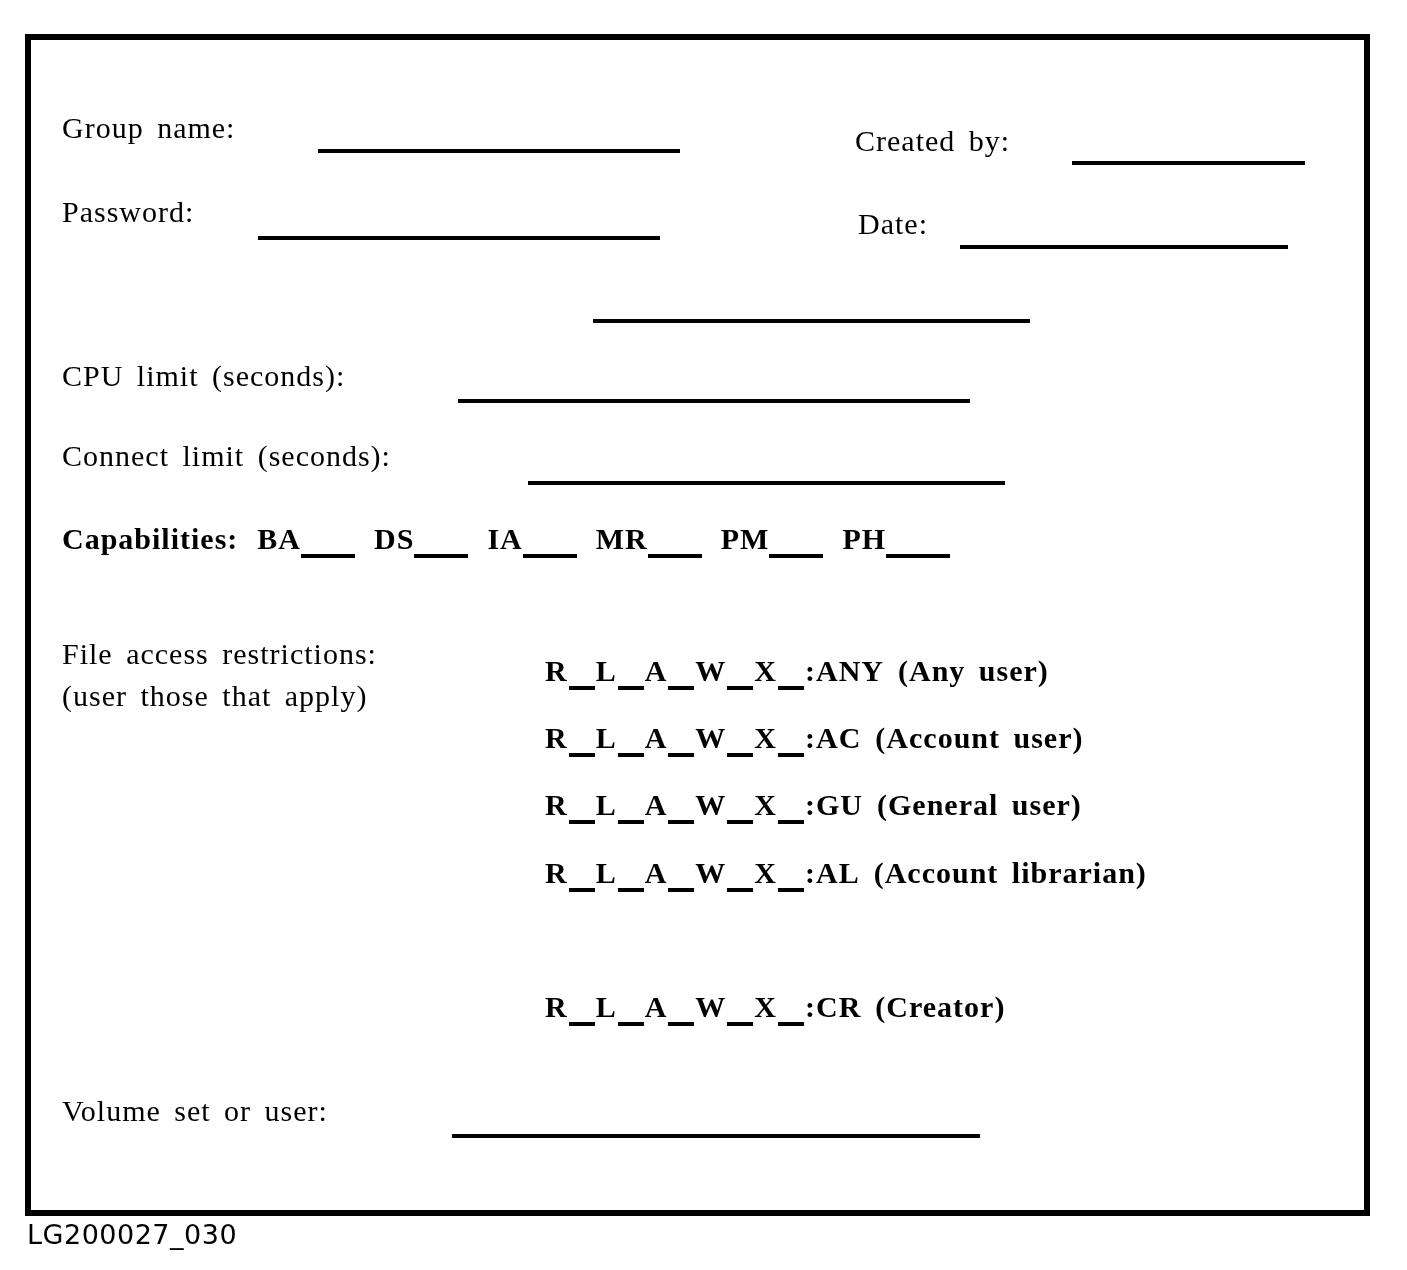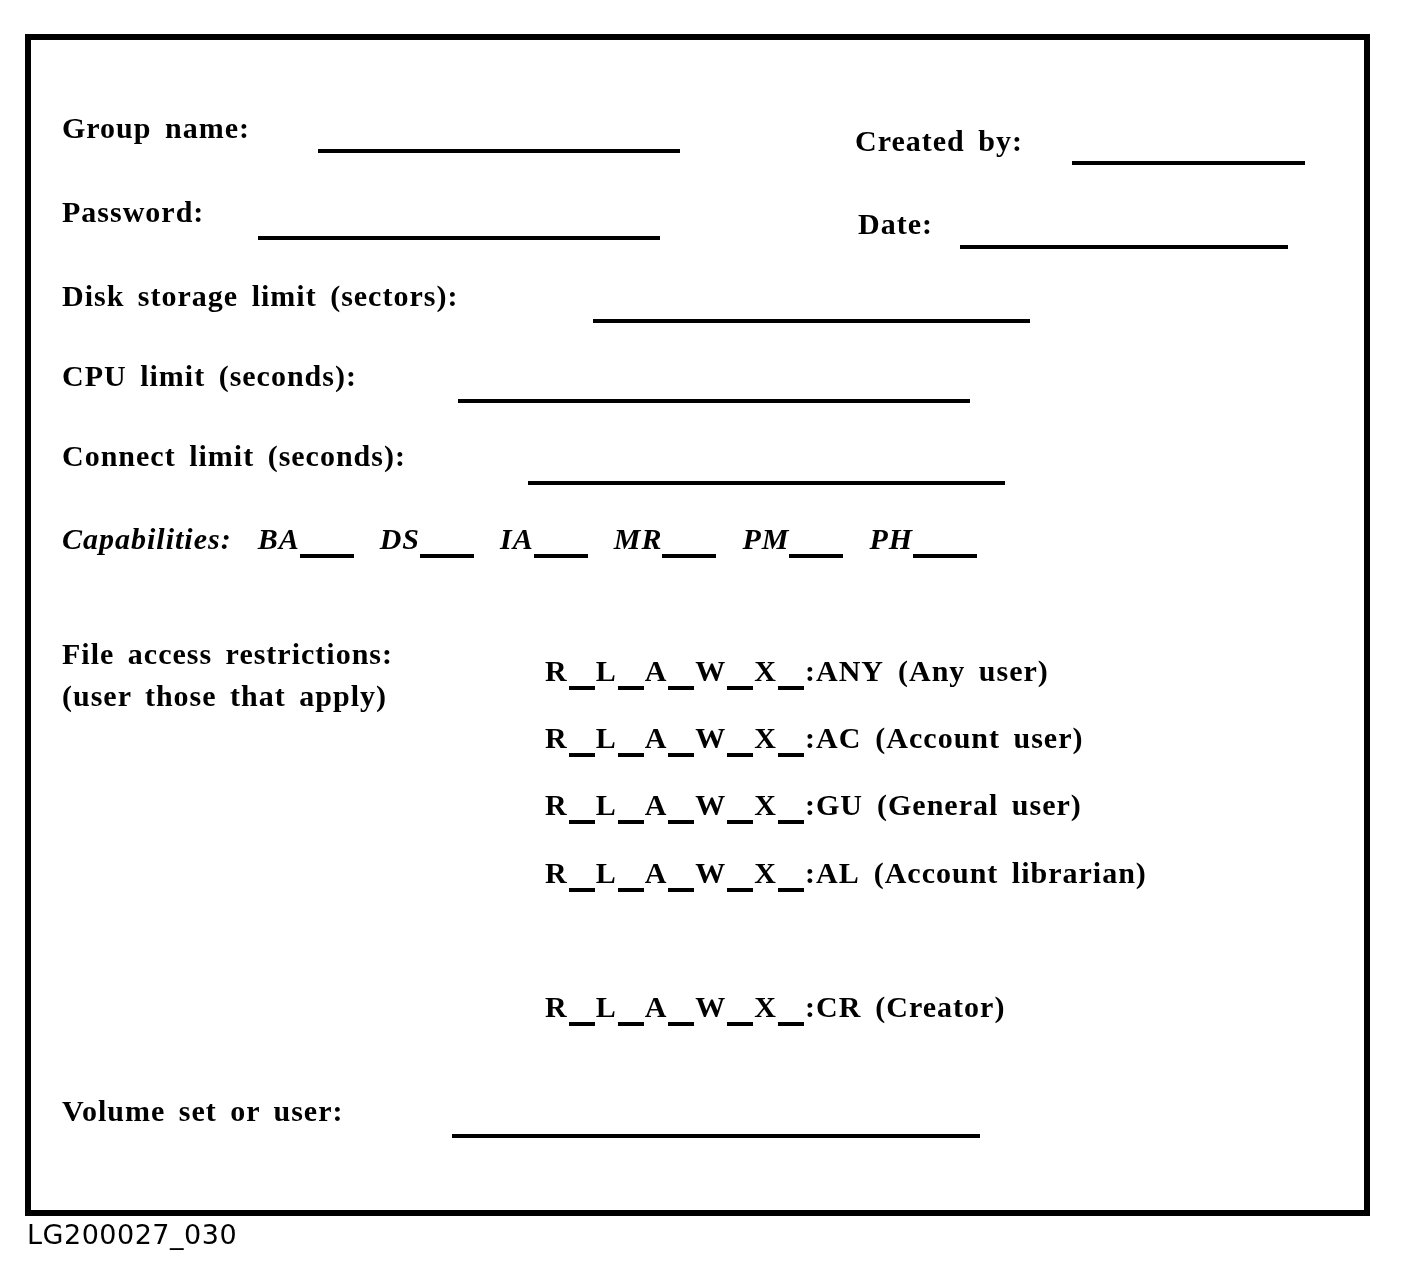--- a/index.html
+++ b/index.html
@@ -6,29 +6,29 @@
   .page {
     position:relative; width:1407px; height:1270px; background:#ffffff;
     color:#000000; font-family:"Liberation Serif","DejaVu Serif",serif;
     overflow:hidden;
   }
   .frame {
     position:absolute; left:25px; top:34px; width:1345px; height:1182px;
     border:6px solid #000; box-sizing:border-box;
   }
   .lbl {
-    position:absolute; font-weight:bold; font-size:30px; line-height:1.2;
+    position:absolute; font-weight:normal; font-size:30px; line-height:1.2;
     letter-spacing:1px; word-spacing:5px; white-space:nowrap;
   }
   .ln { position:absolute; height:0; border-top:4px solid #000; }
   .row {
     position:absolute; font-weight:bold; font-size:30px; line-height:1.2;
     letter-spacing:1px; white-space:nowrap;
   }
-  .caps { display:flex; align-items:baseline; gap:26px;font-style:italic; }
+  .caps { display:flex; align-items:baseline; gap:19px; }
   .blank { display:inline-block; height:4px; background:#000; vertical-align:-9px; }
   .capw { width:54px; }
   .accw { width:26px; margin:0 1px; }
   .desc { margin-left:14px; word-spacing:5px; }
   .figlbl {
     position:absolute; font-family:"DejaVu Sans","Liberation Sans",sans-serif;
     font-size:27px; letter-spacing:0.5px; font-weight:normal;text-align:right;
   }
 </style>
 </head>
@@ -42,21 +42,20 @@
 
   <span class="lbl" style="left:855px; top:123px">Created by:</span>
   <div class="ln" style="left:1072px; top:161px; width:233px"></div>
 
   <span class="lbl" style="left:62px; top:194px">Password:</span>
   <div class="ln" style="left:258px; top:236px; width:402px"></div>
 
   <span class="lbl" style="left:858px; top:206px">Date:</span>
   <div class="ln" style="left:960px; top:245px; width:328px"></div>
 
-  <span class="lbl" style="left:62px; top:278px">Disk storage limit (sectors):</span>
   <div class="ln" style="left:593px; top:319px; width:437px"></div>
 
   <span class="lbl" style="left:62px; top:358px">CPU limit (seconds):</span>
   <div class="ln" style="left:458px; top:399px; width:512px"></div>
 
   <span class="lbl" style="left:62px; top:438px">Connect limit (seconds):</span>
   <div class="ln" style="left:528px; top:481px; width:477px"></div>
 
   <div class="row caps" style="left:62px; top:521px">
     <span>Capabilities:</span>

